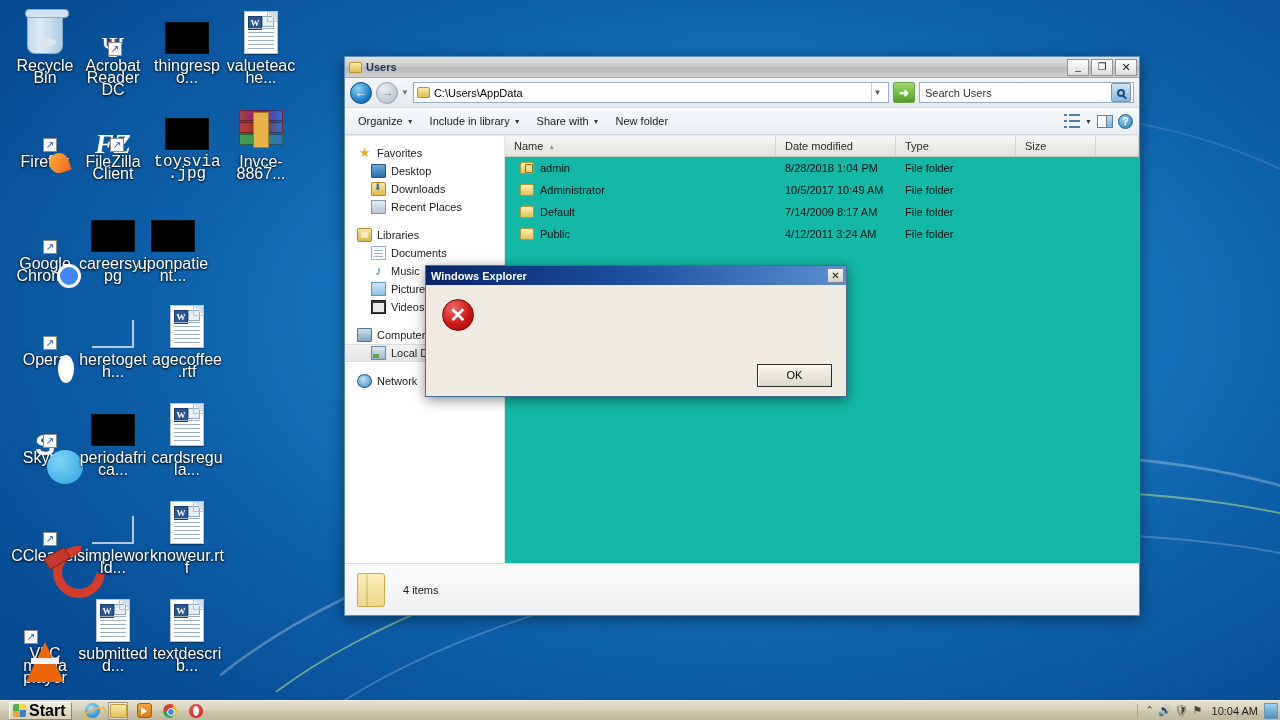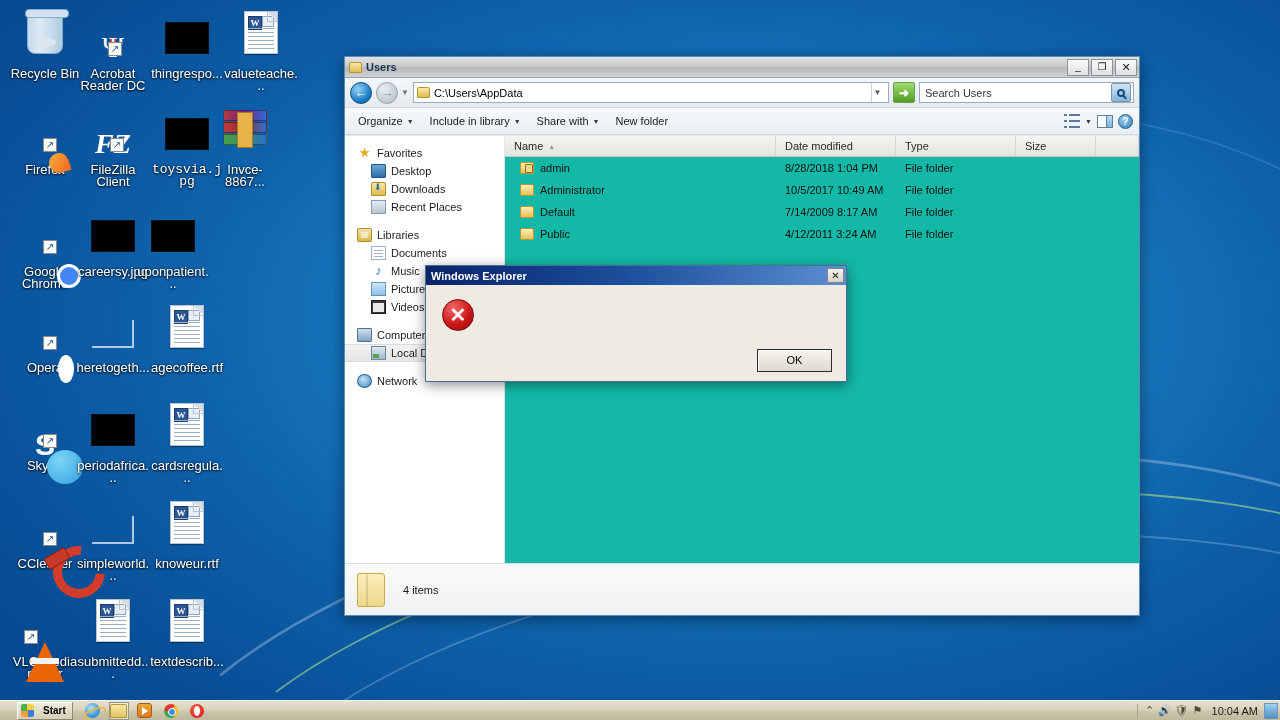--- a/index.html
+++ b/index.html
@@ -35,21 +35,21 @@
     background:radial-gradient(ellipse at center, rgba(120,205,255,0.35) 0%, rgba(120,205,255,0.0) 70%);
     pointer-events:none;
   }
 
   
   .icon-cell {
     position:absolute; width:74px; text-align:center; cursor:default;
   }
   .icon-art { height:46px; display:flex; align-items:flex-end; justify-content:center; }
   .icon-label {
-    color:#fff; font-size:13px; line-height:12px; margin-top:14px;
+    color:#fff; font-size:16px; line-height:12px; margin-top:6px;
     text-shadow:0 1px 2px rgba(0,0,0,0.85), 0 0 3px rgba(0,0,0,0.7);
     word-wrap:break-word;
   }
   .shortcut-badge {
     position:absolute; left:-2px; bottom:-2px; width:14px; height:14px;
     background:#fbfbfb; border:1px solid #8a8a8a;
     display:flex; align-items:center; justify-content:center;
     font-size:10px; color:#1a4d8f; line-height:1;
   }
   .art-wrap { position:relative; display:inline-block; }
@@ -126,24 +126,24 @@
   .vlc:after{content:""; position:absolute; left:-14px; top:28px; width:28px; height:6px; background:#f5f5f5;}
 
   
   #taskbar {
     position:absolute; left:0; bottom:0; width:1280px; height:20px;
     background:linear-gradient(180deg,#e6e1cf 0%, #d8d2b8 48%, #cdc7ad 52%, #bdb89e 100%);
     border-top:1px solid #f2efe2;
     display:flex; align-items:center;
   }
   #start-button {
-    height:18px; margin-left:17px; padding:0 6px 0 3px; display:flex; align-items:center; gap:9px;
+    height:18px; margin-left:9px; padding:0 6px 0 3px; display:flex; align-items:center; gap:3px;
     background:linear-gradient(180deg,#f0ecdc,#d5cfb5);
     border:1px solid #8c8771; border-top-color:#fff; border-left-color:#fff;
-    font-weight:bold; font-size:10px; color:#000;
+    font-weight:bold; font-size:16px; color:#000;
   }
   .start-orb { width:13px; height:13px; border-radius:2px;
     background:conic-gradient(from 180deg,#f2a33c 0deg 90deg,#4caf50 90deg 180deg,#ffd24a 180deg 270deg,#3b7fd4 270deg 360deg);}
   .qlaunch { display:flex; align-items:center; gap:6px; margin-left:10px; }
   .ql-btn { width:20px; height:18px; display:flex; align-items:center; justify-content:center; }
   .ql-btn.active { border:1px solid #9c9784; background:rgba(255,255,255,0.45); }
   .ie-ico { width:15px; height:15px; border-radius:50%;
     background:radial-gradient(circle at 40% 35%, #bfe6fb, #3e9ad6 60%, #1b6fae 100%); position:relative;}
   .ie-ico:after{ content:""; position:absolute; left:-2px; top:5px; width:20px; height:7px; border:2px solid #e8b94a;
     border-radius:50%; transform:rotate(-20deg); border-bottom-color:transparent;}
@@ -301,21 +301,21 @@
     background:linear-gradient(180deg,#fbfbfb,#eef1f3);
     border-top:1px solid #d9dde0;
   }
   #status-folder { width:28px; height:34px; border-radius:2px 3px 3px 2px;
     background:linear-gradient(180deg,#fbeebb,#ecd78a); border:1px solid #c9ab4e; position:relative; }
   #status-folder:after{content:""; position:absolute; left:8px; top:0; bottom:0; width:2px; background:rgba(0,0,0,.10);}
   #status-text { font-size:11px; color:#1a1a1a; }
 
   
   #dialog {
-    position:absolute; left:425px; top:265px; width:422px; height:117px;
+    position:absolute; left:425px; top:265px; width:422px; height:132px;
     background:#efebe3; border:1px solid #4a6d92;
     box-shadow:0 3px 12px rgba(0,0,0,0.45);
     display:flex; flex-direction:column;
   }
   #dlg-title {
     height:19px; flex:0 0 19px; display:flex; align-items:center; padding:0 2px 0 5px;
     background:linear-gradient(90deg,#0a246a 0%, #1c4f9c 48%, #5b8fd0 100%);
   }
   #dlg-title-text { color:#fff; font-weight:bold; font-size:11px; }
   #dlg-close { margin-left:auto; width:17px; height:15px; border:1px solid #7d8794;
@@ -383,21 +383,21 @@
           <span class="art-wrap"><span class="fz"><span>FZ</span></span><span class="shortcut-badge">↗</span></span>
         </div>
         <div class="icon-label">FileZilla Client</div>
       </div>
       <div class="icon-cell" style="left: 150px; top: 104px; font-family: Liberation Mono, monospace;">
         <div class="icon-art">
           <span class="thumb-black"></span>
         </div>
         <div class="icon-label">toysvia.jpg</div>
       </div>
-      <div class="icon-cell" style="left: 208px; top: 104px;">
+      <div class="icon-cell" style="left: 224px; top: 104px;">
         <div class="icon-art">
           <span class="rar">
             <i></i>
             <i></i>
             <i></i>
             <b></b>
           </span>
         </div>
         <div class="icon-label">Invce-8867...</div>
       </div>

